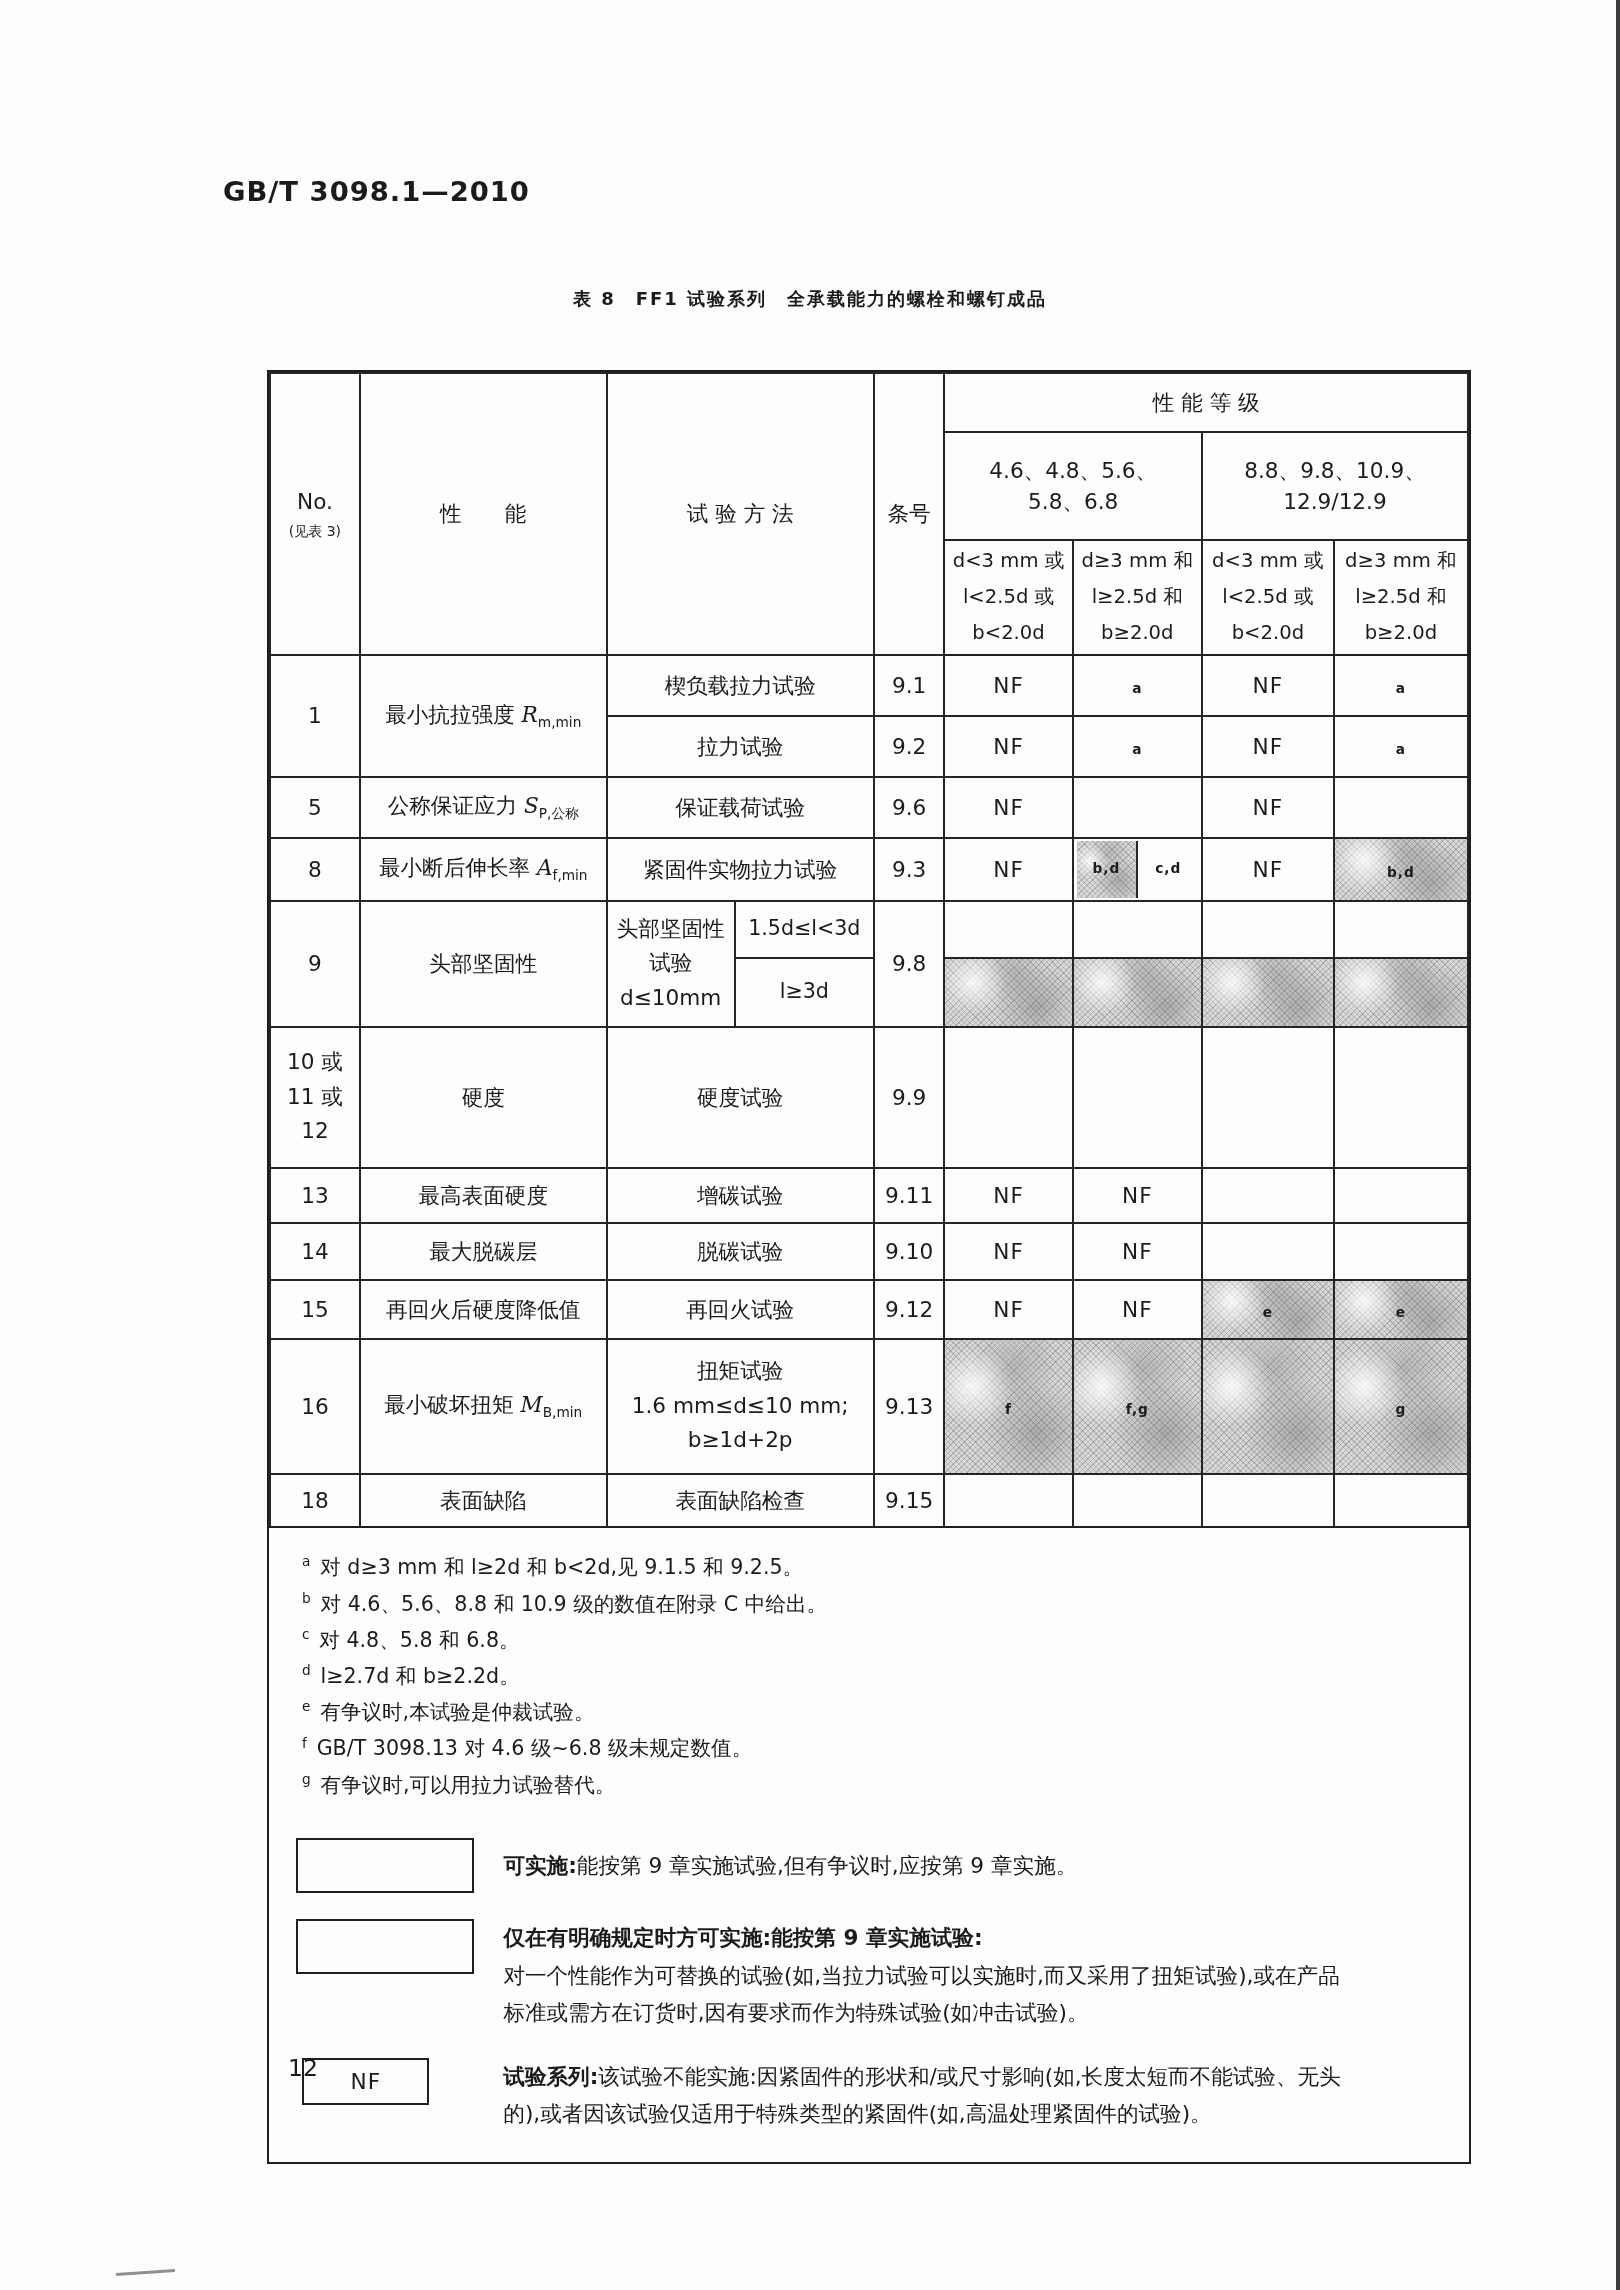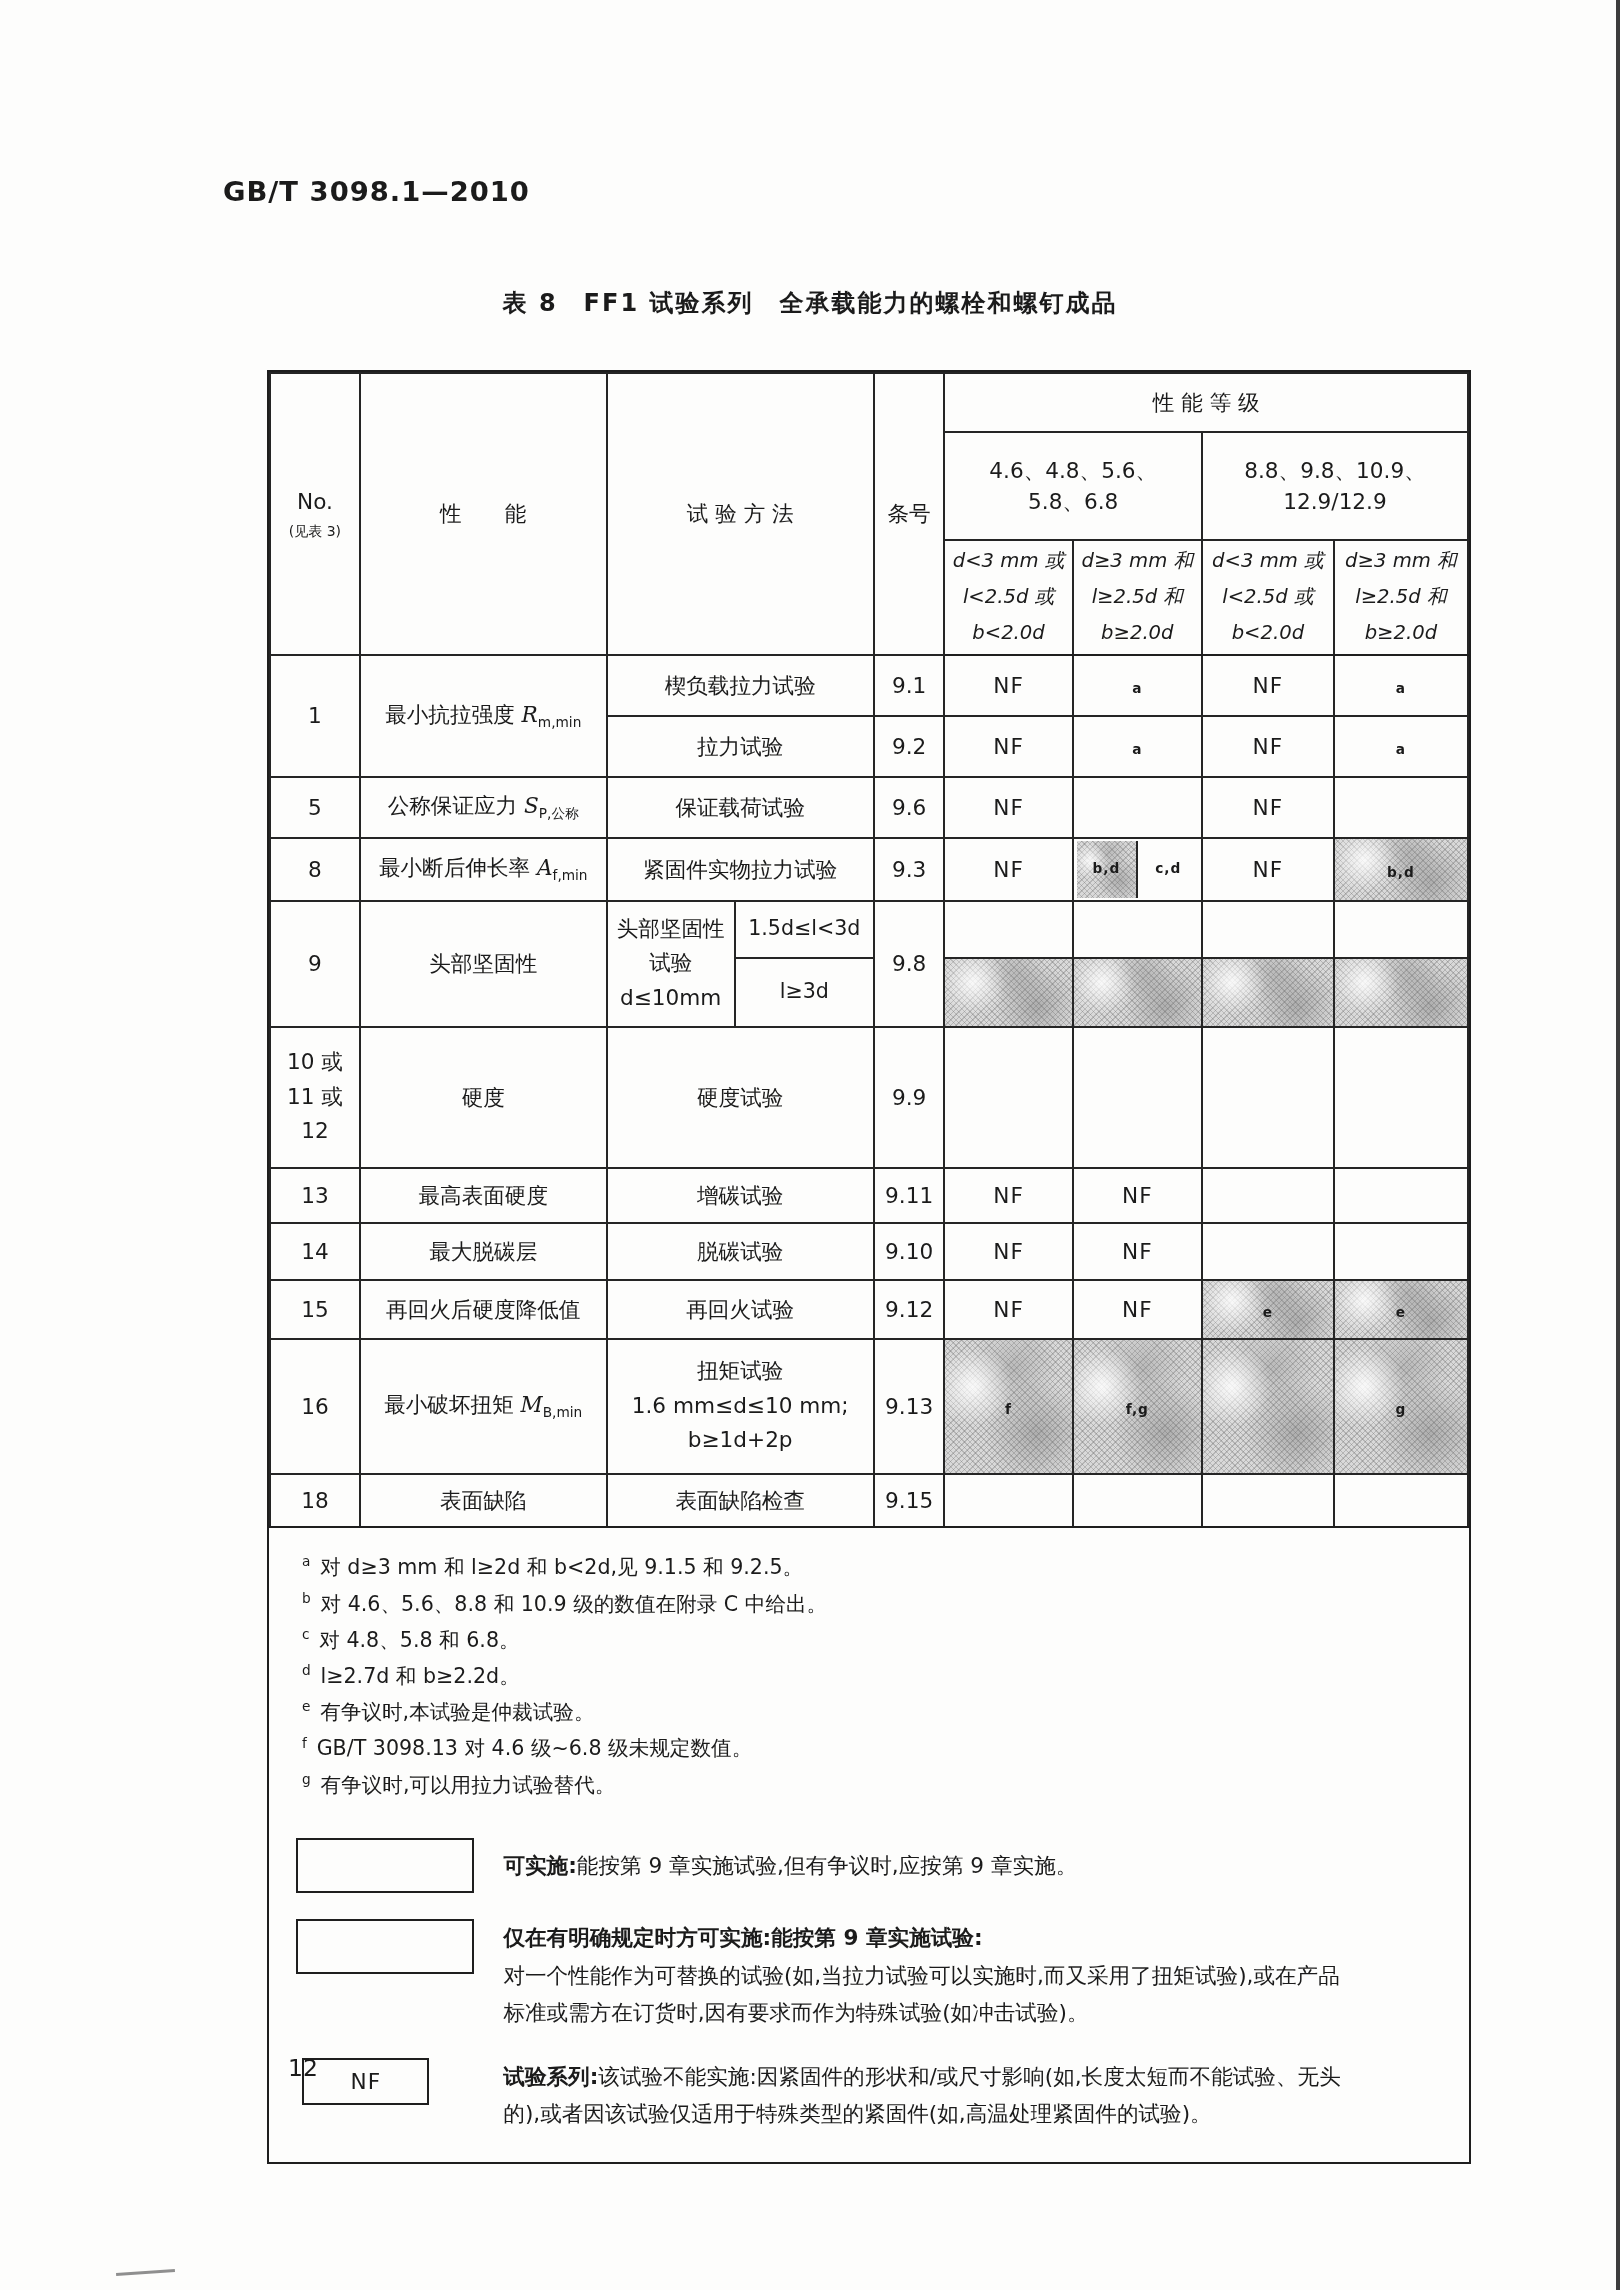--- a/index.html
+++ b/index.html
@@ -7,30 +7,30 @@
   .page {
     position:relative; width:1620px; height:2291px; margin:0 auto;
     background:#fdfdfc; color:#1b1b1b;
     font-family:"DejaVu Sans","Liberation Sans",sans-serif;
     overflow:hidden;
   }
   .scan-edge-right { position:absolute; right:0; top:0; width:3.9px; height:100%; background:#3c3c3c; }
   .scan-edge-bottom { position:absolute; left:116px; bottom:17.6px; width:59px; height:2.9px; background:#8f8f8f; transform:rotate(-4deg); }
 
   .doc-code { position:absolute; left:223px; top:176px; font-size:27.4px; font-weight:bold; letter-spacing:1px; }
-  .tbl-title { position:absolute; left:0; top:287px; width:100%; text-align:center; font-size:24px; font-weight:bold; letter-spacing:2px; }
+  .tbl-title { position:absolute; left:0; top:287px; width:100%; text-align:center; font-size:18px; font-weight:bold; letter-spacing:2px; }
 
   .frame { position:absolute; left:267px; top:370px; width:1204px; border:2.9px solid #1e1e1e; background:#fdfdfc; }
 
   table.grid { width:100%; border-collapse:collapse; table-layout:fixed; }
   table.grid td {
     border:2px solid #252525; text-align:center; vertical-align:middle;
     font-size:21.6px; padding:2px 2.9px; line-height:1.45; overflow:hidden;
   }
-  tr.hdr-bottom td { border-bottom:2.9px solid #1e1e1e;font-style:italic; }
+  tr.hdr-bottom td { border-bottom:2.9px solid #1e1e1e; }
   tr.grid-last td { border-bottom:2.9px solid #1e1e1e; }
 
   .two-line div { line-height:1.6; }
   .cond div { font-size:19.6px; line-height:1.85; white-space:nowrap; }
   .grades { font-size:21.6px; line-height:1.9; }
   .ul-part { text-underline-offset:4.9px; }
 
   .sym { font-style:italic; font-family:"DejaVu Serif","Liberation Serif",serif; }
   sub.ssub { font-size:13.7px; }
   .nf { letter-spacing:1px; }

